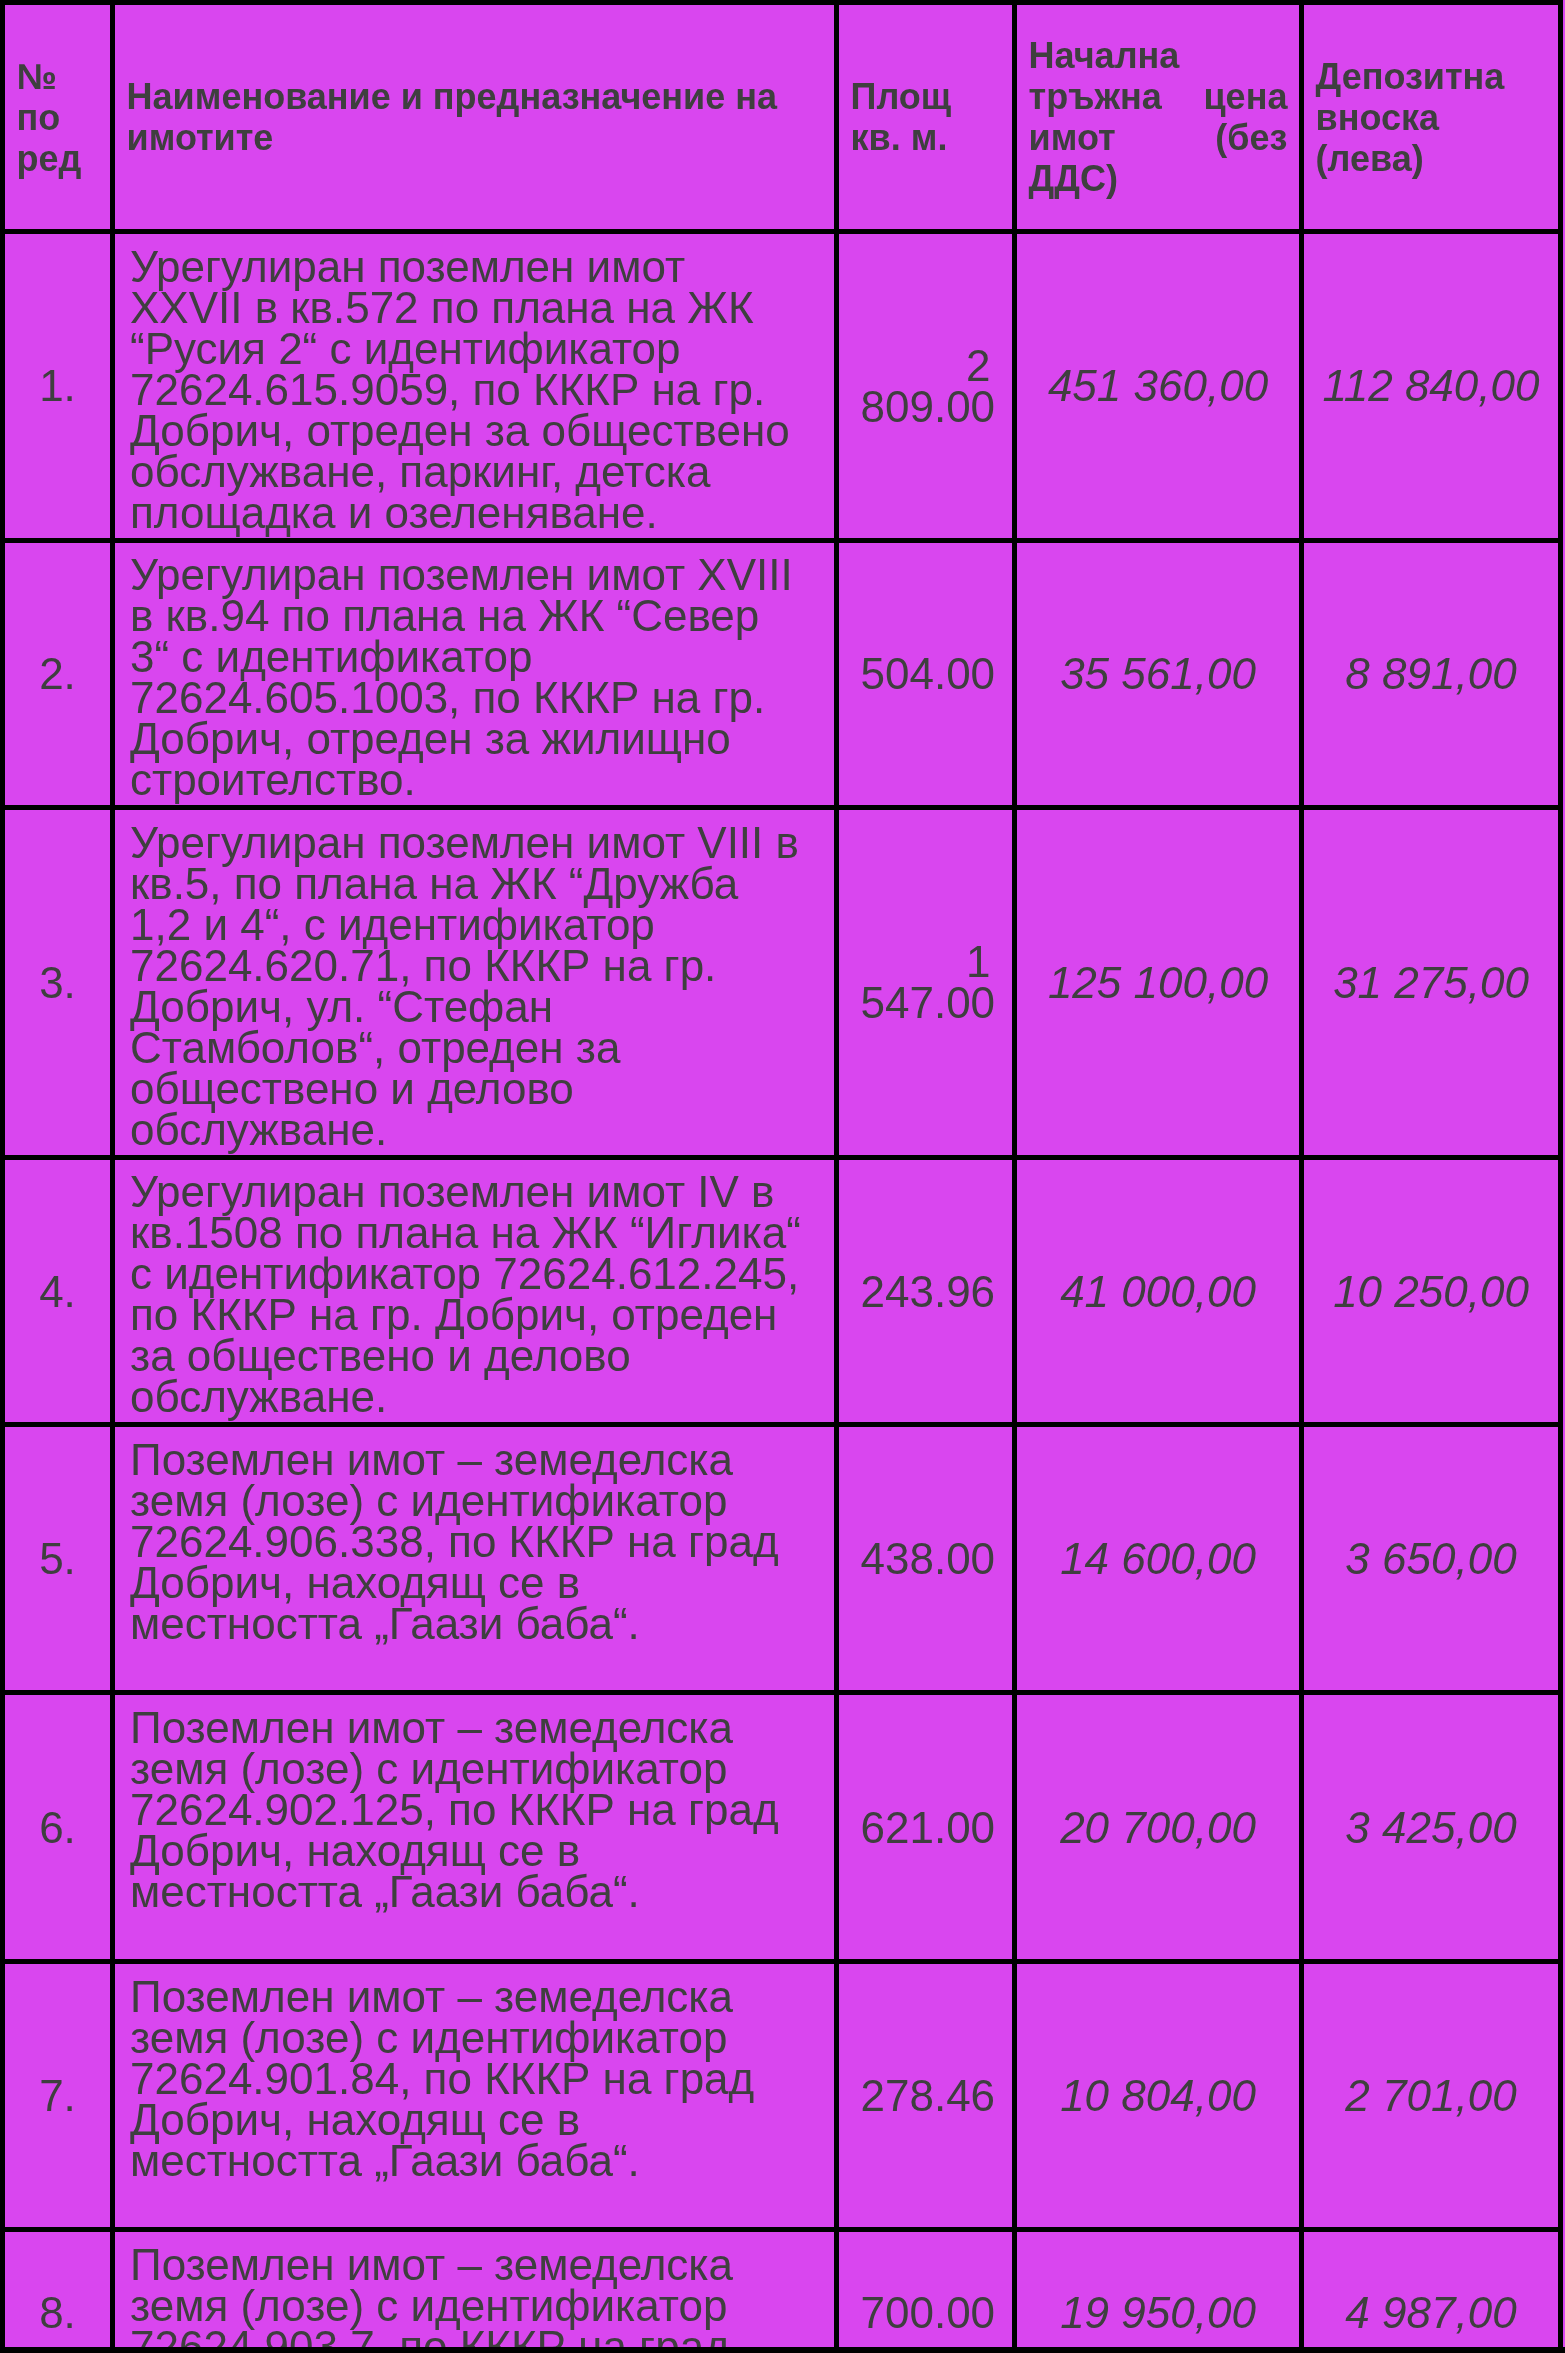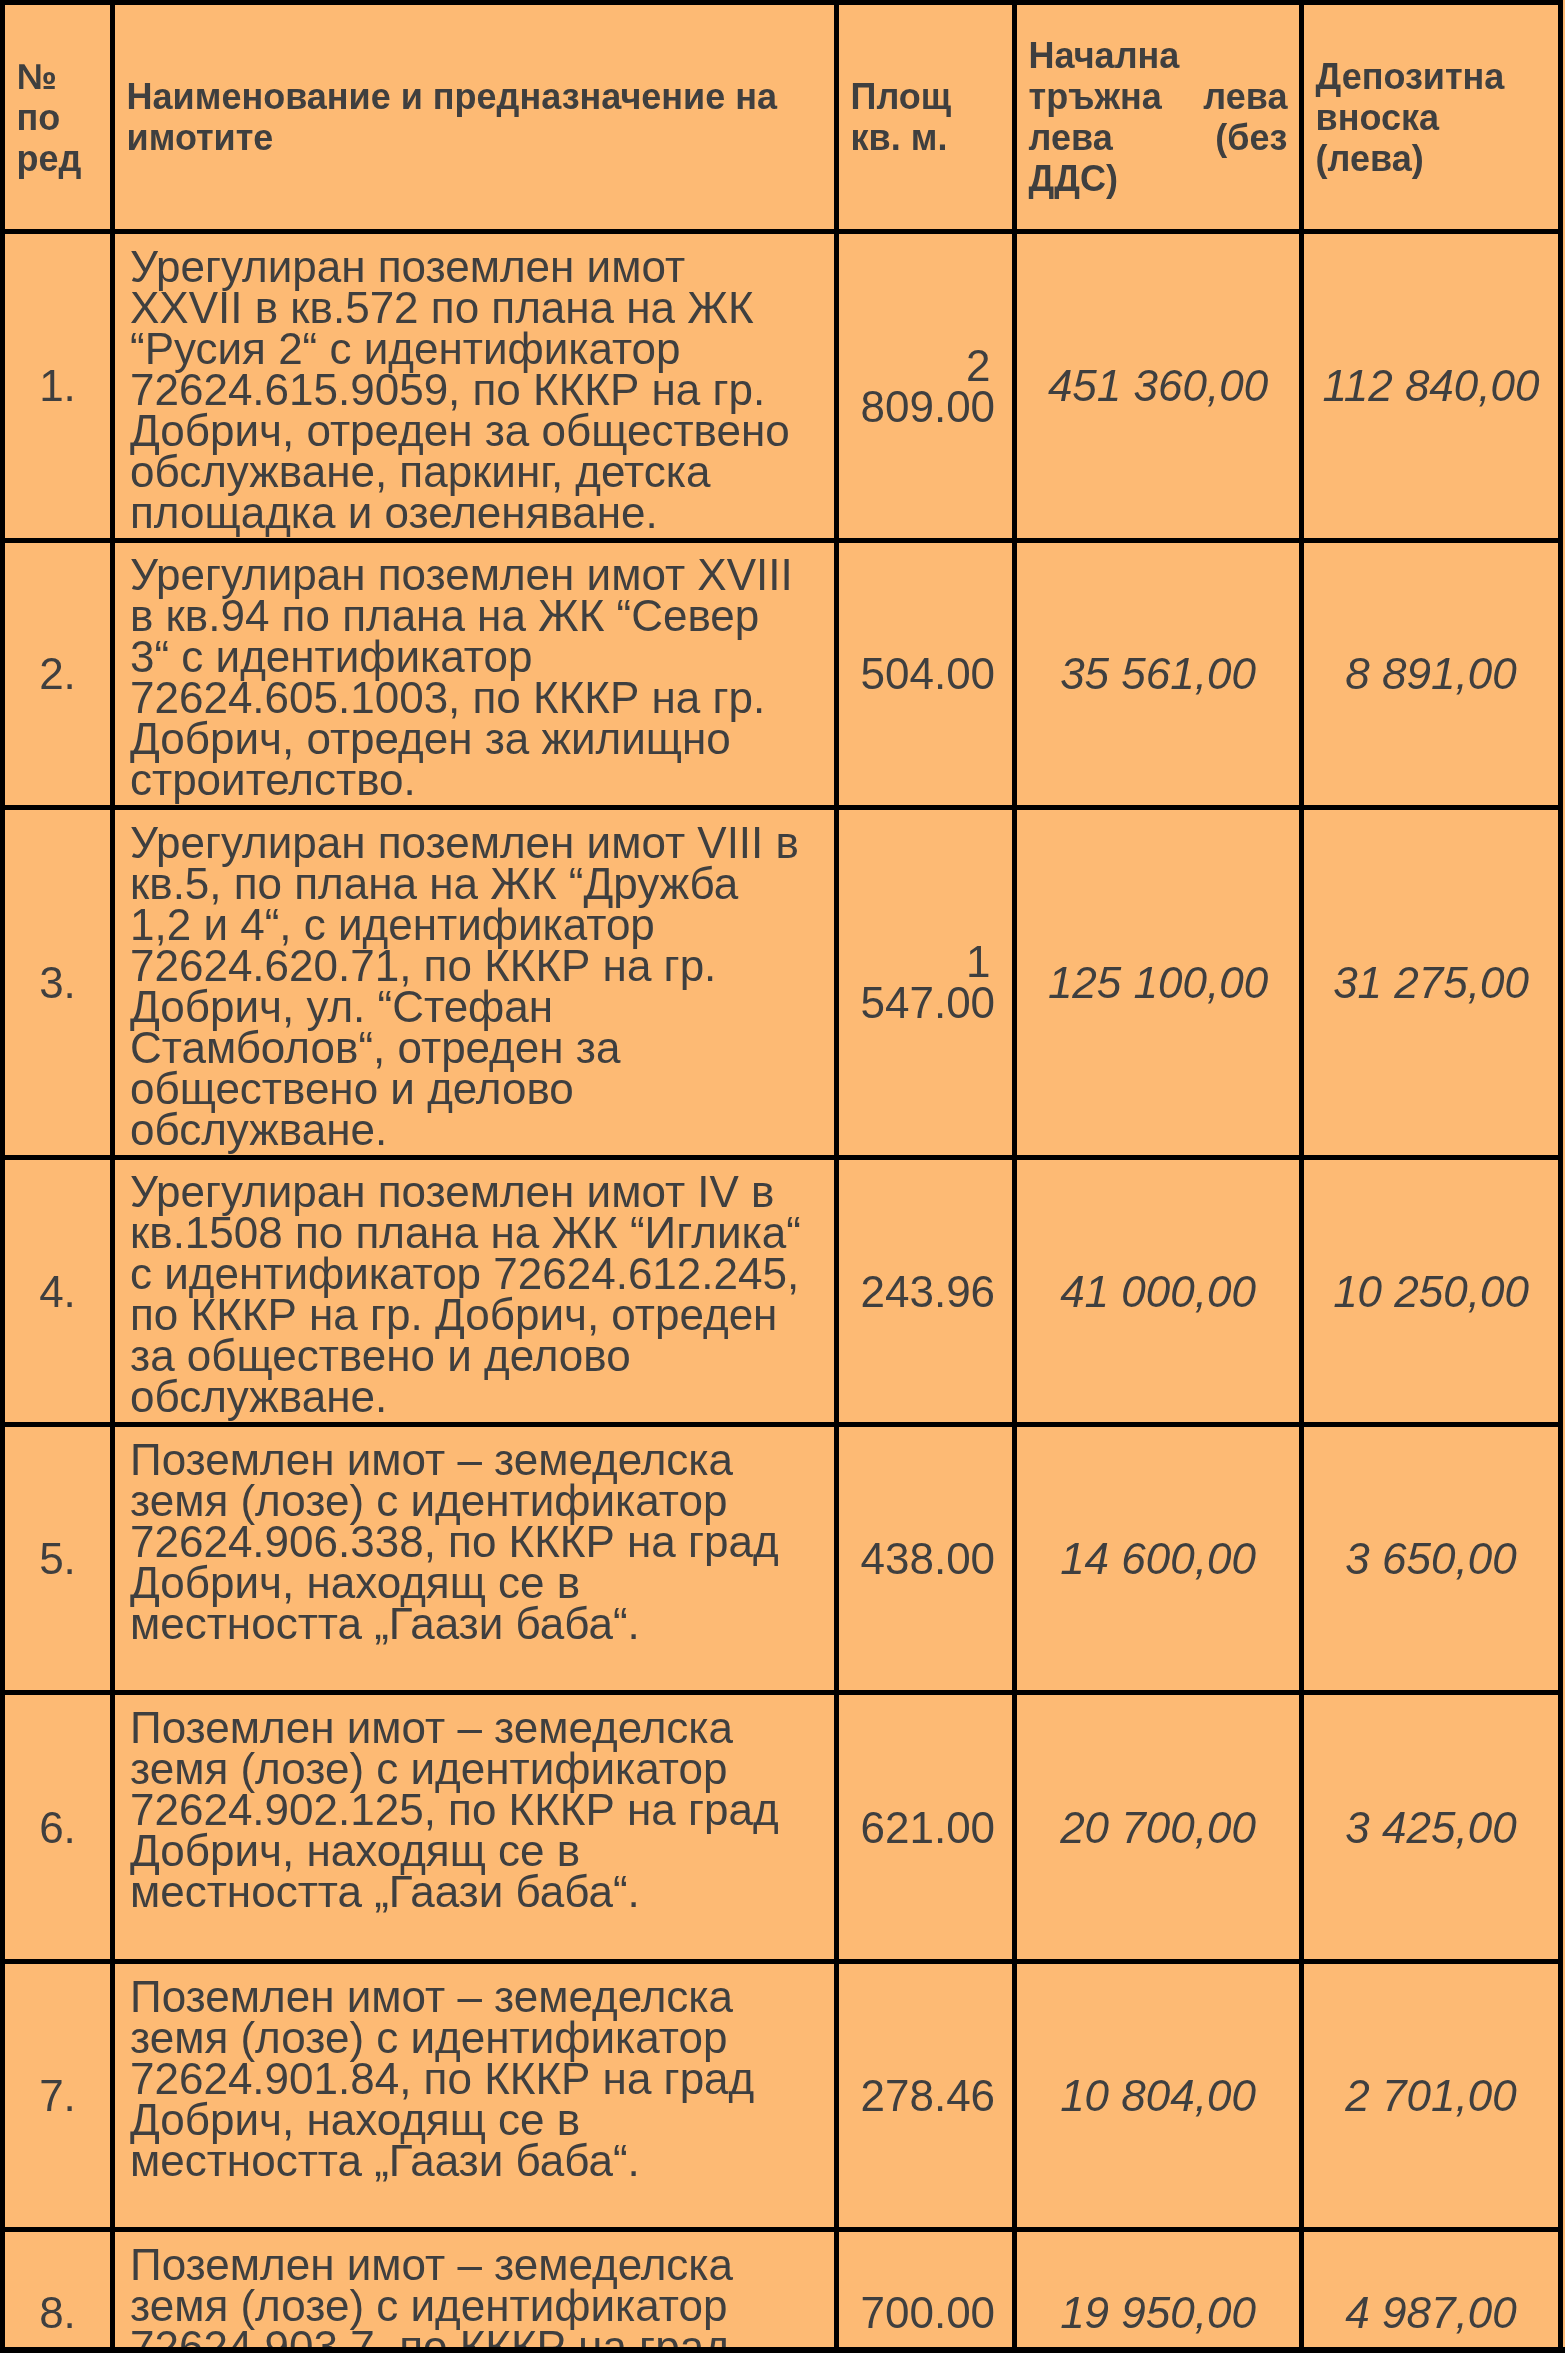--- a/index.html
+++ b/index.html
@@ -1,20 +1,20 @@
 <!DOCTYPE html>
 <html style="font-size:13.3px"><head>
 <meta charset="utf-8">
 <style>
   html,body{margin:0;padding:0;background:#ffffff;}
   .page{
     position:relative;
     width:1565px;height:2354px;
     overflow:hidden;
-    background:#fdba74;
+    background:#d946ef;
     font-family:"Liberation Sans", sans-serif;
     color:#3f3f3f;
   }
   table.props{
     position:absolute;left:0;top:0;
     width:1562px;
     border-collapse:collapse;
     table-layout:fixed;
   }
   table.props th, table.props td{
@@ -94,21 +94,21 @@
         <col class="c-desc">
         <col class="c-area">
         <col class="c-price">
         <col class="c-dep">
     </colgroup>
     <thead>
       <tr class="hdr">
         <th>№ по ред</th>
         <th>Наименование и предназначение на имотите</th>
         <th>Площ кв. м.</th>
-        <th class="just">Начална тръжна лева лева (без ДДС)</th>
+        <th class="just">Начална тръжна цена имот (без ДДС)</th>
         <th>Депозитна вноска (лева)</th>
       </tr>
     </thead>
     <tbody>
       <tr class="r1">
         <td class="num">1.</td>
         <td class="desc">Урегулиран поземлен имот XXVII в кв.572 по плана на ЖК “Русия 2“ с идентификатор 72624.615.9059, по КККР на гр. Добрич, отреден за обществено обслужване, паркинг, детска площадка и озеленяване.</td>
         <td class="area">2 809.00</td>
         <td class="money">451 360,00</td>
         <td class="money">112 840,00</td>

